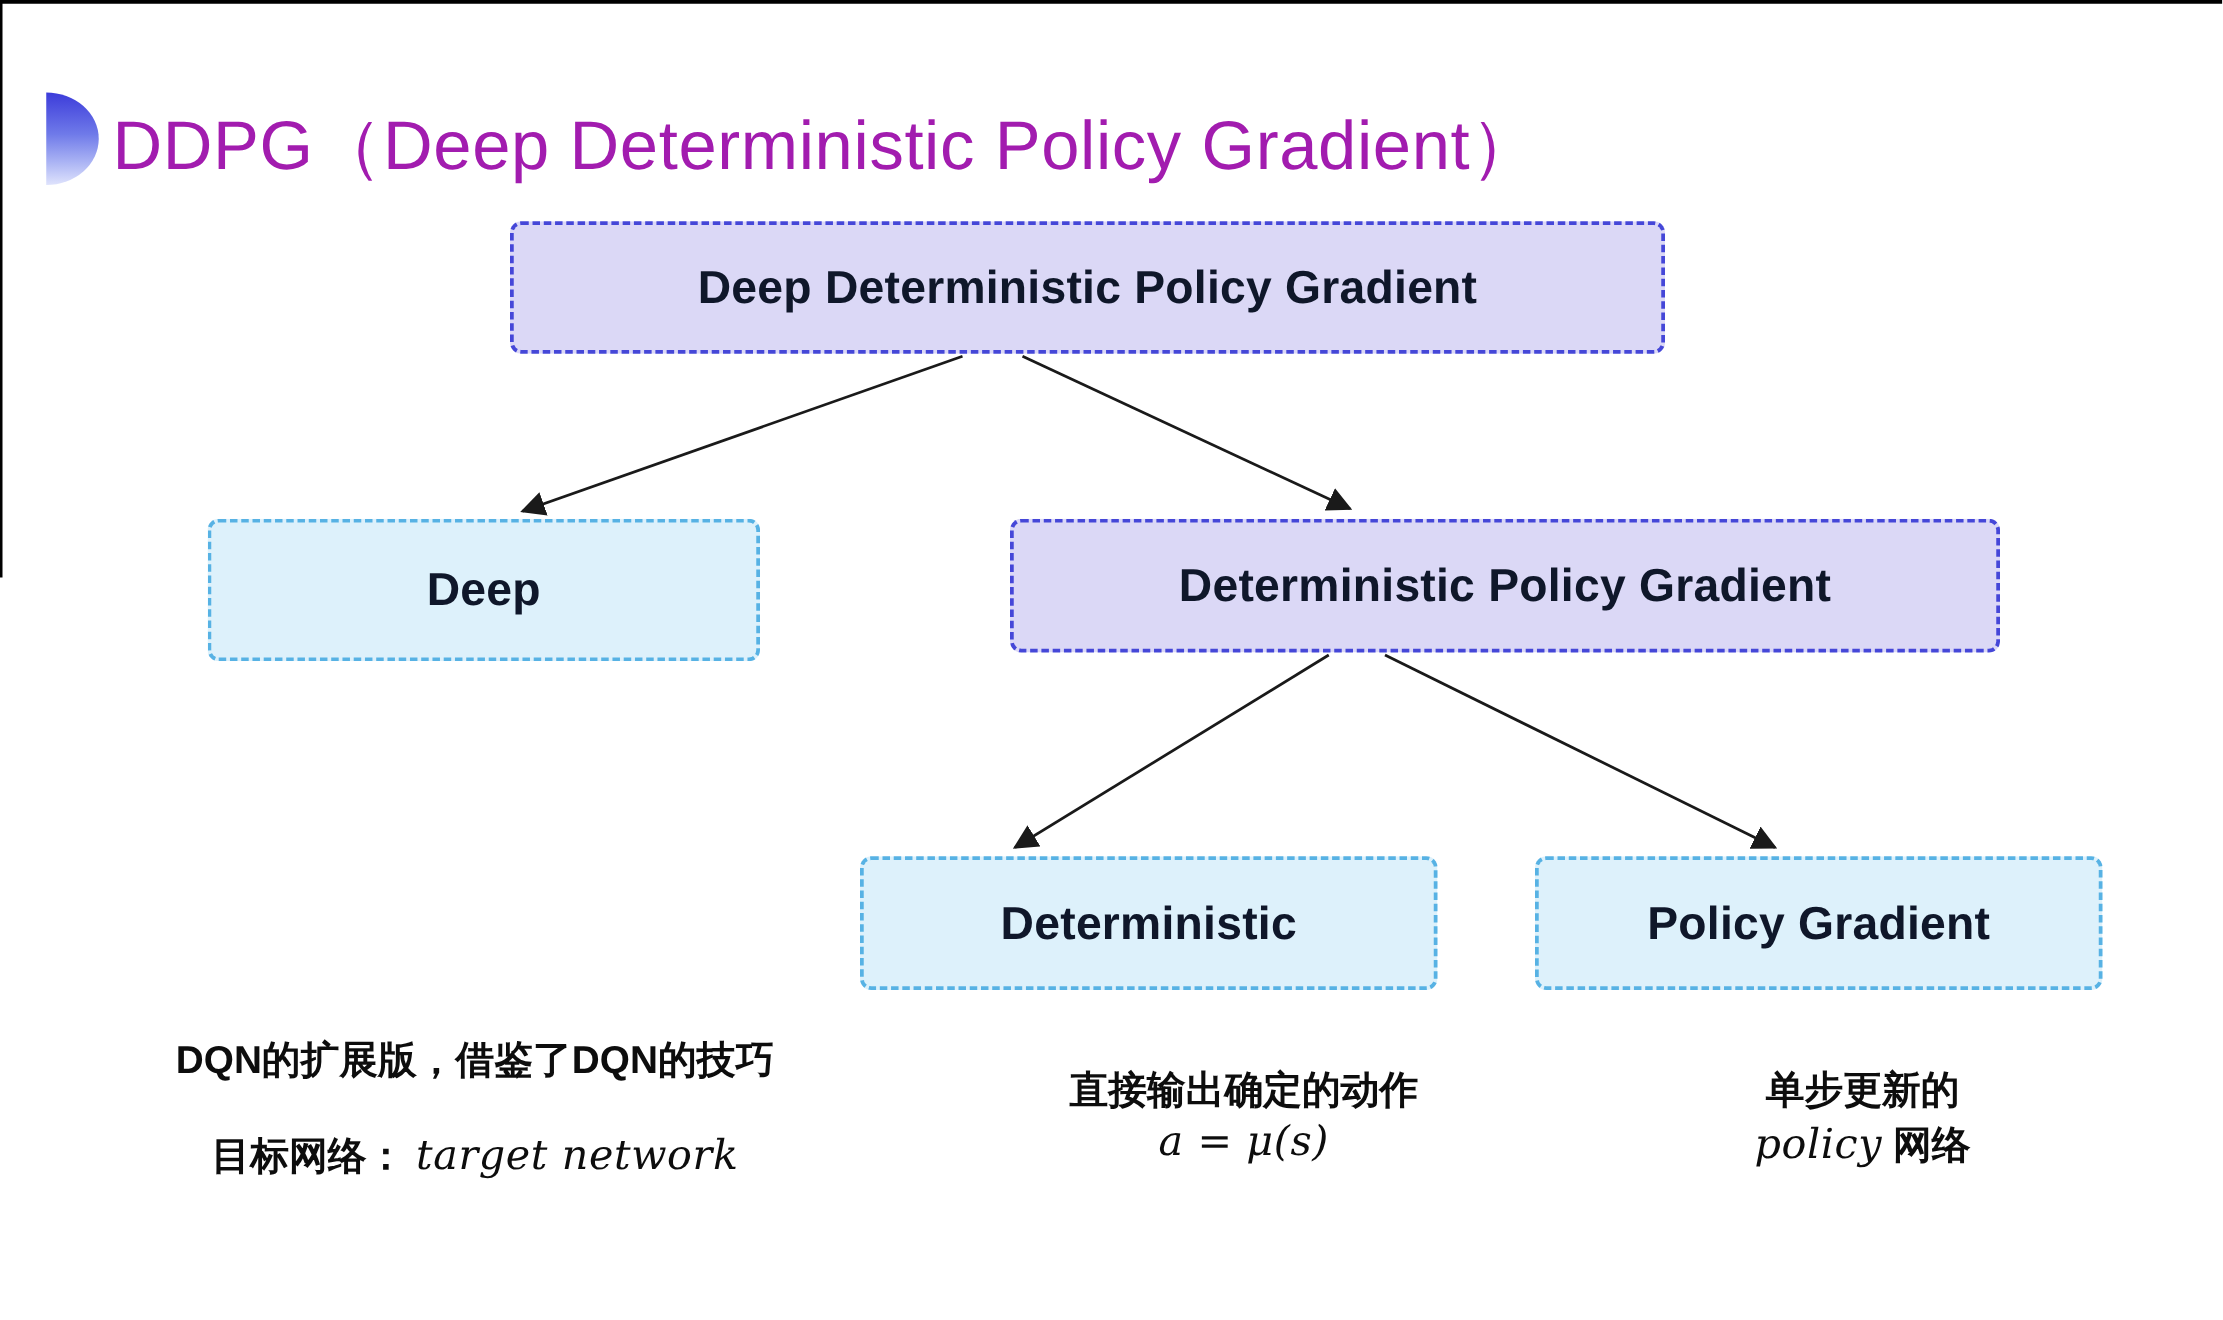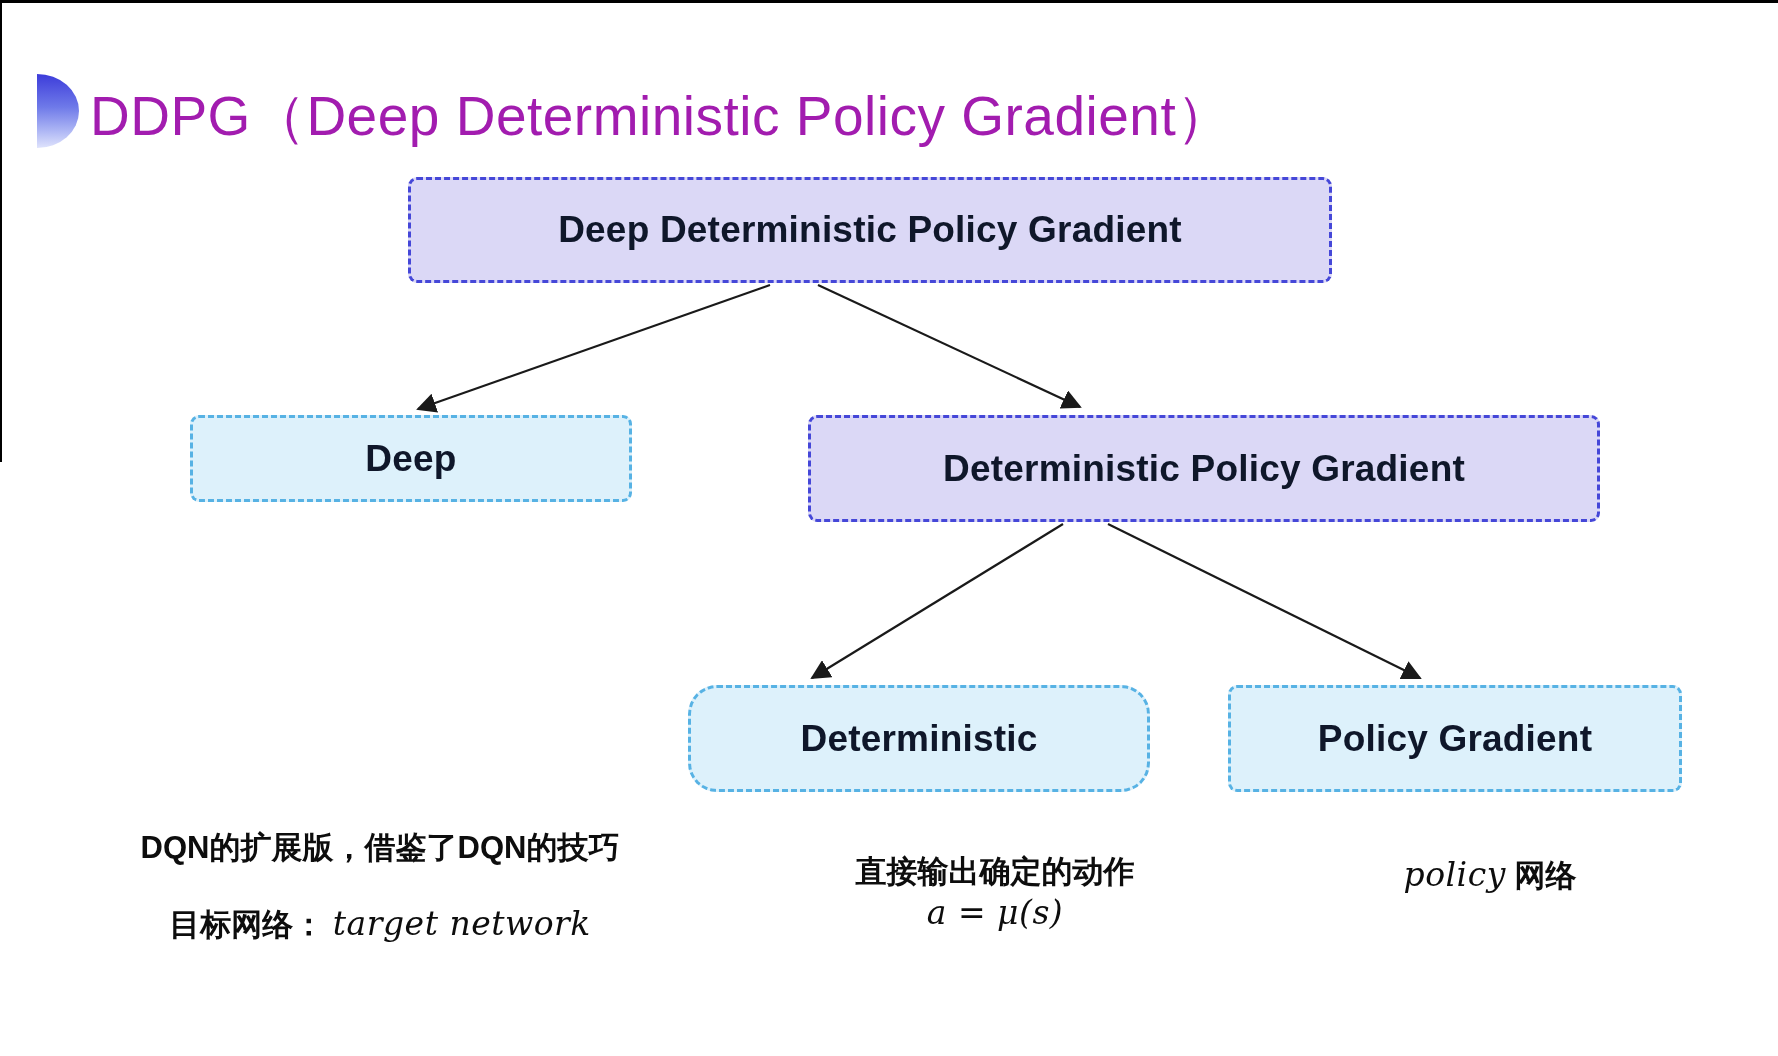--- a/index.html
+++ b/index.html
@@ -24,23 +24,23 @@
 
   .node{
     position:absolute;display:flex;align-items:center;justify-content:center;
     border-radius:9px;font-size:37px;font-weight:600;color:#0f172a;letter-spacing:.2px;
     white-space:nowrap;box-sizing:border-box;
   }
   .node.purple{background:#dbd8f6;border:3px dashed #4547d8;}
   .node.cyan{background:#ddf1fb;border:3px dashed #57b2e4;}
 
   .n-root{left:408px;top:177px;width:924px;height:106px;}
-  .n-deep{left:166px;top:415px;width:442px;height:87px;margin-left:24px;}
+  .n-deep{left:166px;top:415px;width:442px;height:114px;}
   .n-dpg{left:808px;top:415px;width:792px;height:107px;}
-  .n-det{left:688px;top:685px;width:462px;height:107px;border-radius:29px;}
+  .n-det{left:688px;top:685px;width:462px;height:107px;}
   .n-pg{left:1228px;top:685px;width:454px;height:107px;}
 
   .ann{position:absolute;text-align:center;color:#0d0d0d;font-weight:600;}
   .ann-line{line-height:40px;font-size:31px;white-space:nowrap;}
   .term{
     font-family:"DejaVu Serif","Liberation Serif",serif;font-style:italic;
     font-weight:500;font-size:33px;letter-spacing:0.5px;
   }
   .ann-deep{left:105px;top:828px;width:550px;}
   .ann-deep .ann-line + .ann-line{margin-top:36px;}
@@ -98,18 +98,19 @@
   </div>
 
   <div class="ann ann-det">
     <div class="ann-line">直接输出确定的动作</div>
     <div class="ann-line formula">
       <span class="term">a = μ(s)</span>
     </div>
   </div>
 
   <div class="ann ann-pg">
+    <div class="ann-line">单步更新的</div>
     <div class="ann-line ann-line2">
       <span class="term">policy</span><span> 网络</span>
     </div>
   </div>
 
 </div>
 
 </body></html>

